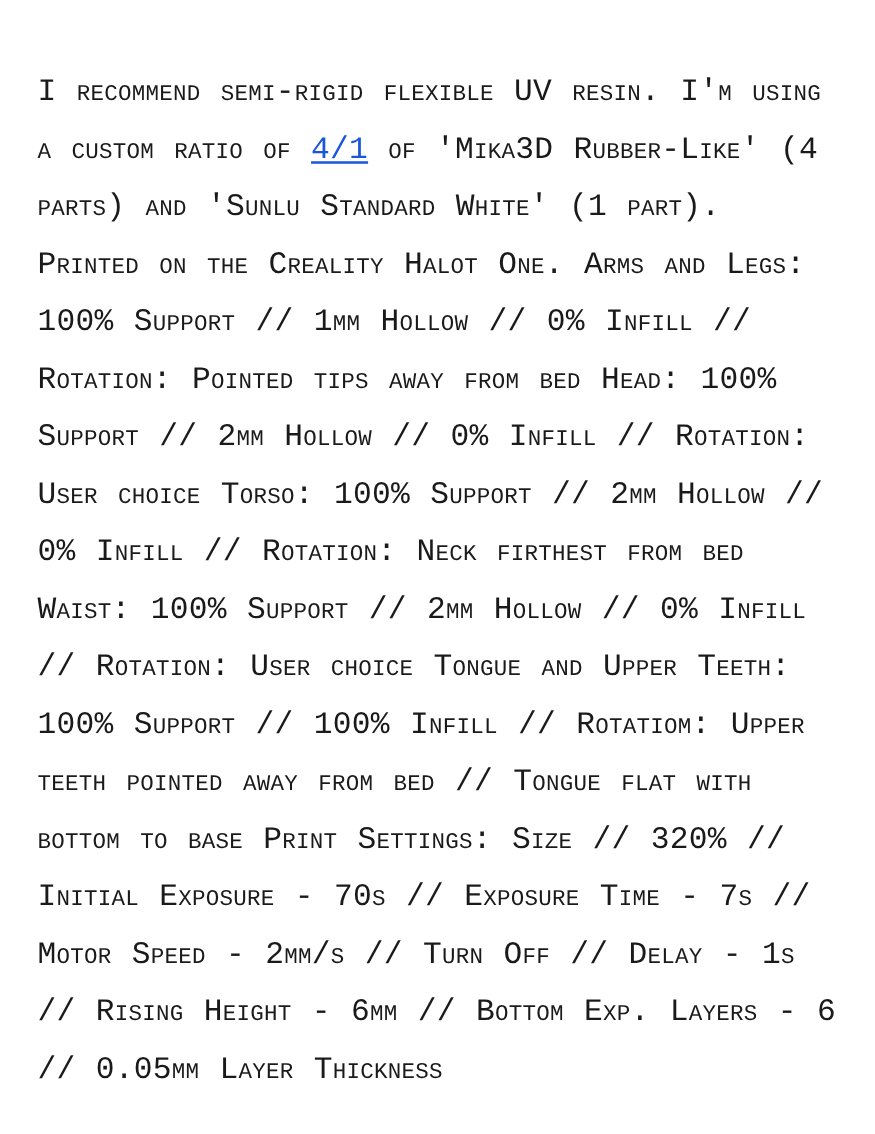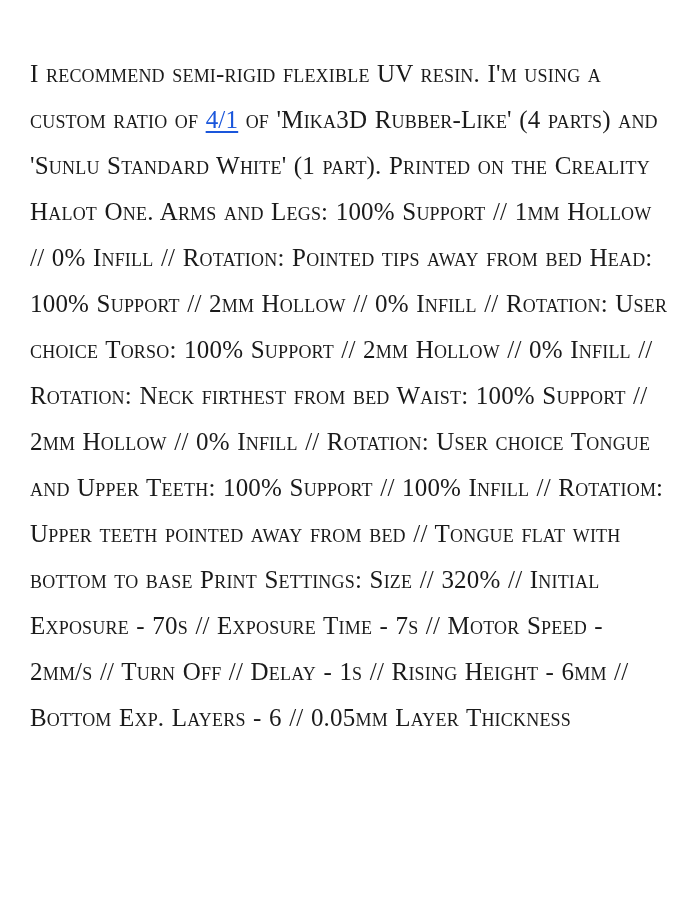--- a/index.html
+++ b/index.html
@@ -14,21 +14,21 @@
     overflow: hidden;
   }
   .page {
     box-sizing: border-box;
     width: 700px;
     height: 907px;
     padding: 26px 30px 20px 30px;
     background: #ffffff;
   }
   .body-text {
-    font-family: Liberation Serif, serif;
+    font-family: Liberation Mono, monospace;
     font-size: 25px;
     line-height: 46px;
     letter-spacing: 0.2px;
     color: #1a1a1a;
     font-variant: small-caps;
     font-weight: 400;
     text-align: left;
     word-spacing: 1px;
   }
   .link {

